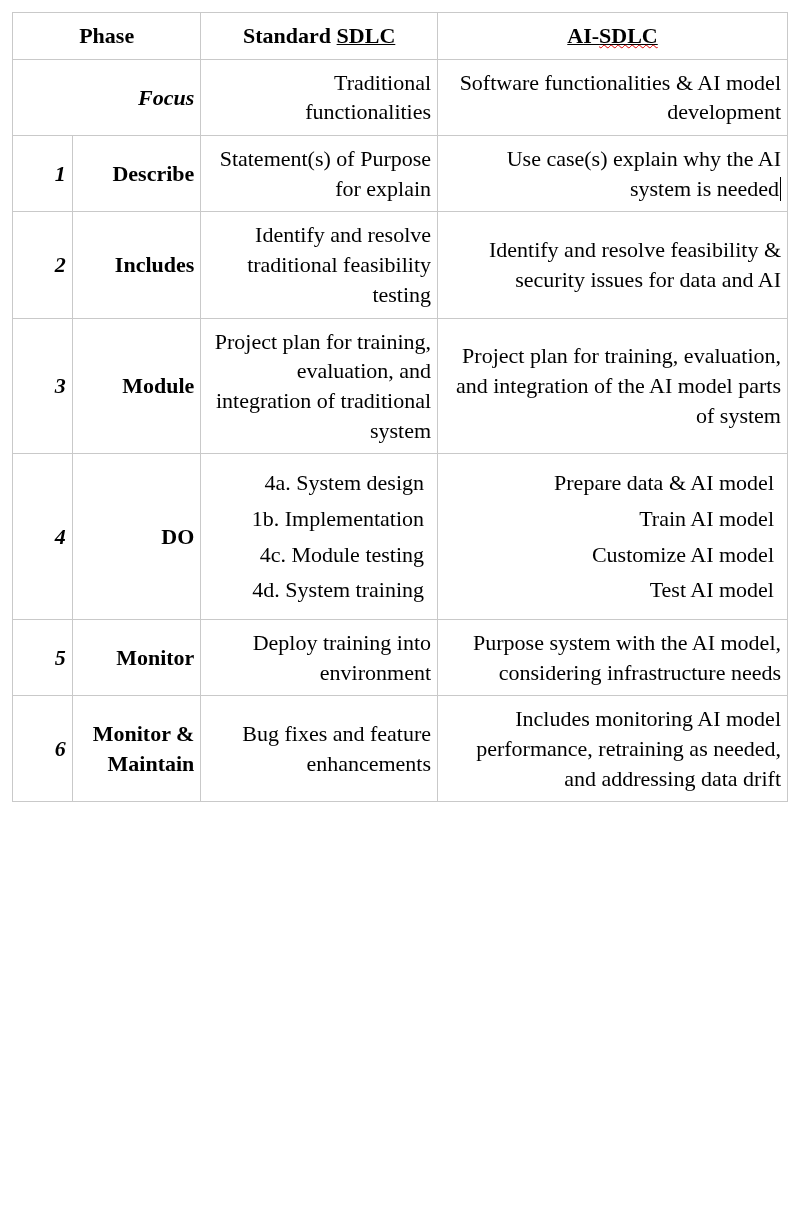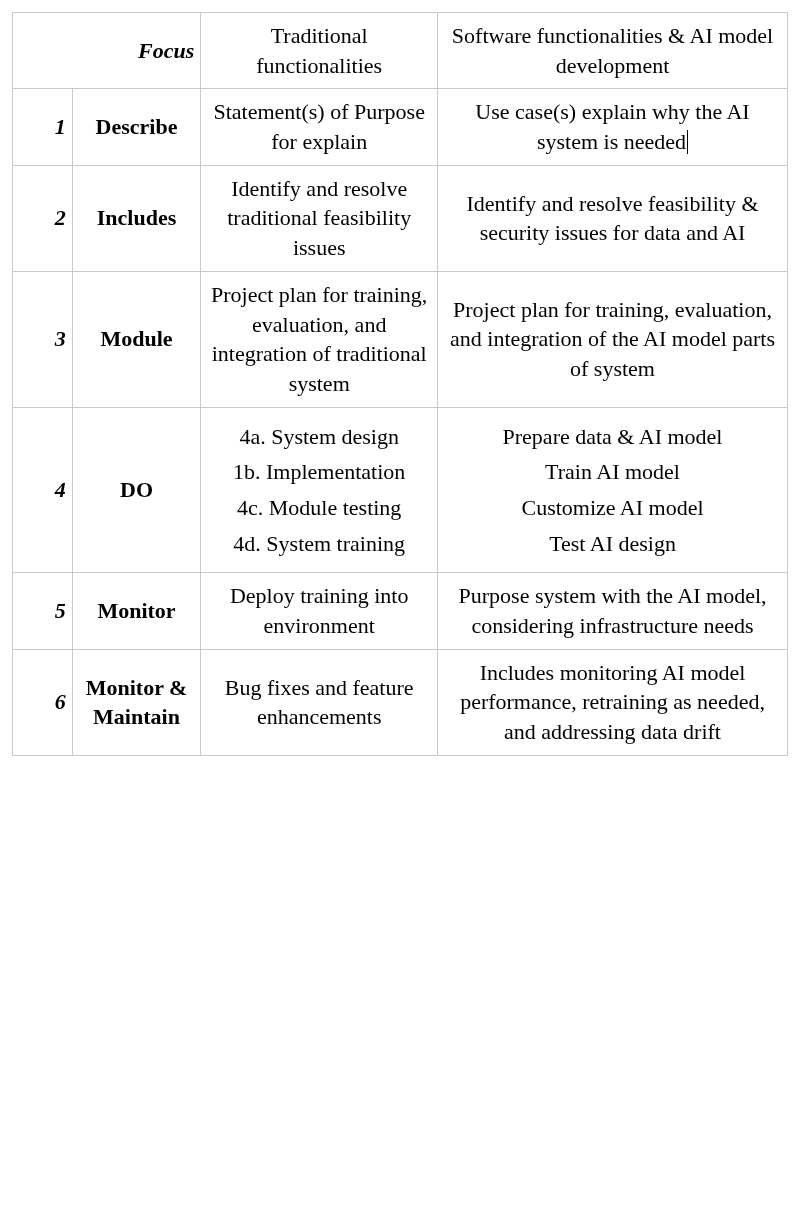--- a/index.html
+++ b/index.html
@@ -18,41 +18,41 @@
     table-layout: fixed;
   }
   col.num   { width: 58px; }
   col.name  { width: 125px; }
   col.std   { width: 230px; }
   col.ai    { width: 340px; }
   td, th {
     border: 1px solid #c9c9c9;
     padding: 8px 6px;
     vertical-align: middle;
-    text-align: center;
+    text-align: right;
     line-height: 1.35;
   }
   th {
     font-weight: bold;
     text-align: center;
   }
   .center { text-align: right; font-style: italic; }
   .bold   { font-weight: bold; }
   .squiggle {
     text-decoration: underline;
     text-decoration-style: wavy;
     text-decoration-color: #d90000;
     text-decoration-thickness: 1.2px;
   }
   .plain-underline {
     text-decoration: underline;
     text-decoration-thickness: 1.2px;
   }
   .do-lines div {
-    margin: 6px 0;
+    margin: 6px 7px;
   }
   .cursor::after{
     content:"";
     display:inline-block;
     width:1px;
     height:1.1em;
     background:#000;
     vertical-align:text-bottom;
     margin-left:1px;
   }
@@ -62,38 +62,47 @@
 
 <table>
   <colgroup>
     <col class="num">
       <col class="name">
       <col class="std">
       <col class="ai">
   </colgroup>
 
   <tbody>
+      <tr>
+    <th colspan="2">Phase</th>
+    <th>
+      <span>Standard </span><span class="squiggle plain-underline">SDLC</span>
+    </th>
+    <th>
+      <span class="plain-underline"><span>AI-</span><span class="squiggle">SDLC</span></span>
+    </th>
+  </tr>
 
   <tr>
     <td colspan="2" class="center bold">Focus</td>
     <td>Traditional functionalities</td>
     <td>Software functionalities &amp; AI model development</td>
   </tr>
 
   <tr>
     <td class="center bold">1</td>
     <td class="bold">Describe</td>
     <td>Statement(s) of Purpose for explain</td>
     <td><span class="cursor">Use case(s) explain why the AI system is needed</span></td>
   </tr>
 
   <tr>
     <td class="center bold">2</td>
     <td class="bold">Includes</td>
-    <td>Identify and resolve traditional feasibility issues</td>
+    <td>Identify and resolve traditional feasibility testing</td>
     <td>Identify and resolve feasibility &amp; security issues for data and AI</td>
   </tr>
 
   <tr>
     <td class="center bold">3</td>
     <td class="bold">Module</td>
     <td>Project plan for training, evaluation, and integration of traditional system</td>
     <td>Project plan for training, evaluation, and integration of the AI model parts of system</td>
   </tr>
 
@@ -103,21 +112,21 @@
     <td class="do-lines">
       <div>4a. System design</div>
       <div>1b. Implementation</div>
       <div>4c. Module testing</div>
       <div>4d. System training</div>
     </td>
     <td class="do-lines">
       <div>Prepare data &amp; AI model</div>
       <div>Train AI model</div>
       <div>Customize AI model</div>
-      <div>Test AI design</div>
+      <div>Test AI model</div>
     </td>
   </tr>
 
   <tr>
     <td class="center bold">5</td>
     <td class="bold">Monitor</td>
     <td>Deploy training into environment</td>
     <td>Purpose system with the AI model, considering infrastructure needs</td>
   </tr>
 

